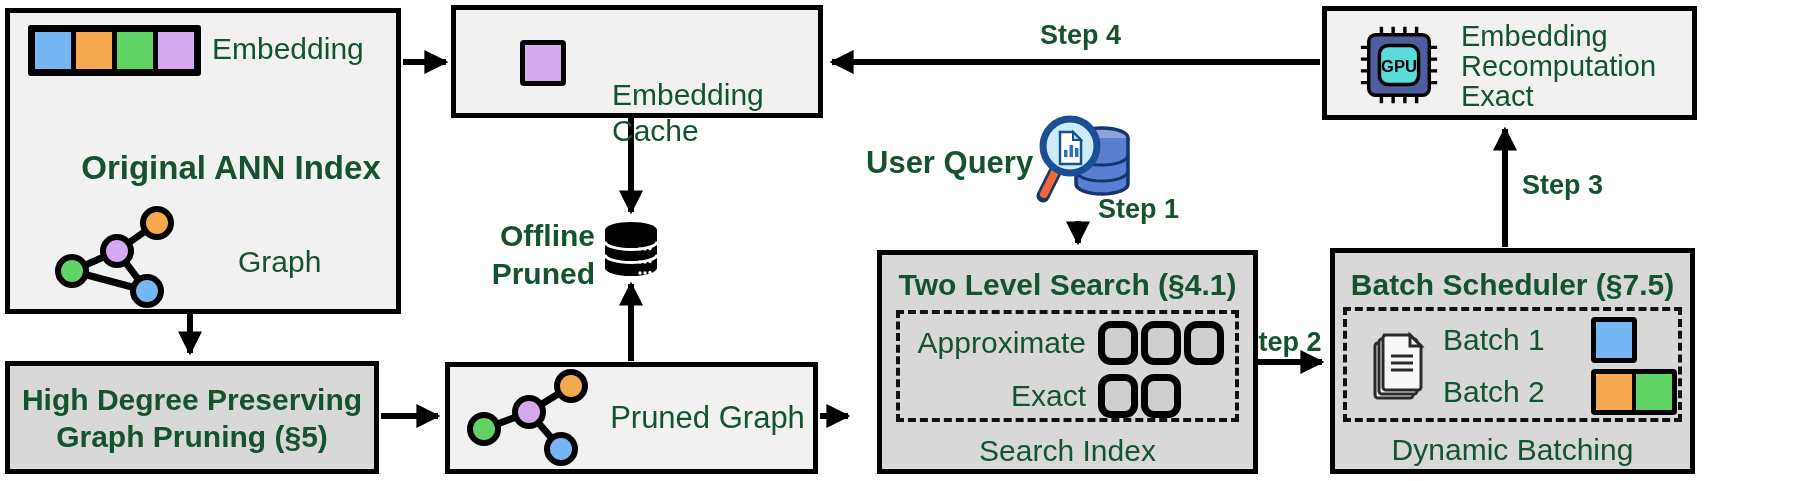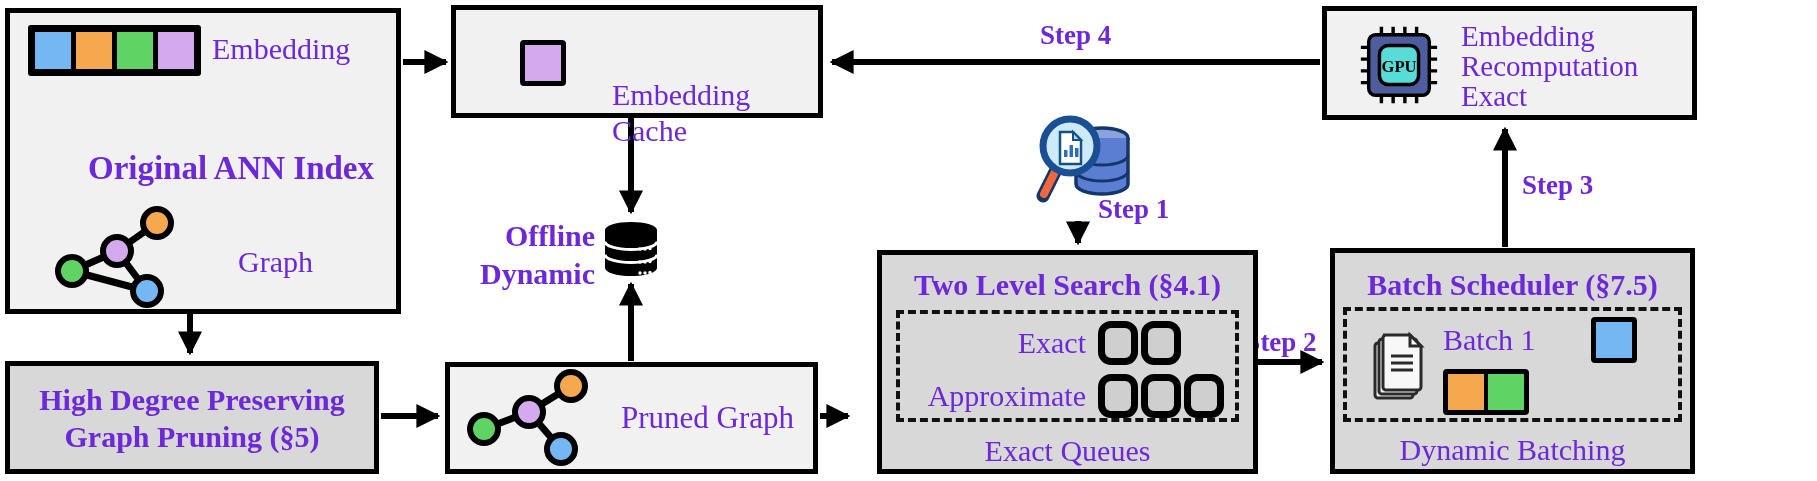--- a/index.html
+++ b/index.html
@@ -1,17 +1,17 @@
 <!DOCTYPE html>
 <html><head>
 <meta charset="utf-8">
 <style>
   html,body{margin:0;padding:0;background:#fff;}
   #stage{position:relative;width:1817px;height:481px;background:#fff;overflow:hidden;
-         font-family:Liberation Serif, serif;color:#6d28d9;}
+         font-family:Liberation Sans, sans-serif;color:#14532d;}
   .abs{position:absolute;}
   .box{position:absolute;box-sizing:border-box;border:5px solid #000;}
   .light{background:#f1f1f1;}
   .dark{background:#d8d8d8;}
   .lbl{font-size:30px;line-height:34px;}
   .bold{font-weight:bold;}
   .center{text-align:center;}
   .step{font-size:27px;font-weight:bold;white-space:nowrap;}
   svg{display:block;}
   
@@ -93,38 +93,39 @@
         <path d="M27,6 v9 M39,6 v9 M51,6 v9 M63,6 v9 M27,75 v9 M39,75 v9 M51,75 v9 M63,75 v9
                  M6,27 h9 M6,39 h9 M6,51 h9 M6,63 h9 M75,27 h9 M75,39 h9 M75,51 h9 M75,63 h9" fill="none"></path>
         <rect x="14" y="14" width="62" height="62" rx="7" fill="#4d5d9e"></rect>
         <rect x="25" y="25" width="40" height="40" rx="9" fill="#57dcd8"></rect>
       </g>
       <text x="45" y="52" text-anchor="middle" font-size="17" font-weight="bold" fill="#000">GPU</text>
     </svg>
     <div class="abs lbl" style="left:134px;top:10px;width:230px;line-height:30px;font-size:29px;">Embedding Recomputation Exact</div>
   </div>
 
-  <div class="abs lbl bold" style="left:455px;top:217px;width:140px;text-align:right;line-height:38px;">Offline Dynamic</div>
+  <div class="abs lbl bold" style="left:455px;top:217px;width:140px;text-align:right;line-height:38px;">Offline Pruned</div>
   <svg class="abs" style="left:603px;top:221px;" width="56" height="58" viewBox="0 0 56 58">
     <path d="M2,9 v38 a26,8 0 0 0 52,0 v-38" fill="#000"></path>
     <ellipse cx="28" cy="9" rx="26" ry="8" fill="#000"></ellipse>
     <path d="M2,20.5 a26,8 0 0 0 52,0 M2,33.5 a26,8 0 0 0 52,0" stroke="#fff" stroke-width="3" fill="none"></path>
     <g fill="#fff">
       <circle cx="37" cy="28" r="1.7"></circle>
         <circle cx="42" cy="28" r="1.7"></circle>
         <circle cx="47" cy="27.5" r="1.7"></circle>
       <circle cx="37" cy="41" r="1.7"></circle>
         <circle cx="42" cy="41" r="1.7"></circle>
         <circle cx="47" cy="40.5" r="1.7"></circle>
       <circle cx="37" cy="52" r="1.7"></circle>
         <circle cx="42" cy="52" r="1.7"></circle>
         <circle cx="47" cy="51.5" r="1.7"></circle>
     </g>
   </svg>
 
+  <div class="abs lbl bold" style="left:866px;top:146px;font-size:31px;white-space:nowrap;">User Query</div>
   <svg class="abs" style="left:1036px;top:112px;" width="106" height="106" viewBox="0 0 106 106">
     <ellipse cx="66" cy="26" rx="26" ry="10" fill="#8ba3dd" stroke="#14366b" stroke-width="3.5"></ellipse>
     <path d="M40,26 v46 a26,10 0 0 0 52,0 v-46" fill="#5b7ed2" stroke="#14366b" stroke-width="3.5"></path>
     <path d="M40,43 a26,10 0 0 0 52,0 M40,59 a26,10 0 0 0 52,0" stroke="#14366b" stroke-width="3" fill="none"></path>
     <line x1="20" y1="58" x2="7" y2="84" stroke="#14366b" stroke-width="13" stroke-linecap="round"></line>
     <line x1="20" y1="58" x2="8" y2="82" stroke="#f2683c" stroke-width="8" stroke-linecap="round"></line>
     <circle cx="34" cy="34" r="27" fill="#cdeaf9" stroke="#1b4f93" stroke-width="7"></circle>
     <path d="M24,20 h13 l8,8 v24 h-21 z" fill="#ffffff" stroke="#155089" stroke-width="2.5"></path>
     <path d="M37,20 l8,8 h-8 z" fill="#bcd7ee" stroke="#155089" stroke-width="2"></path>
     <g fill="#2f6fba">
@@ -157,55 +158,56 @@
           <circle cx="105" cy="80" r="14" fill="#74b7f2"></circle>
       </g>
     </svg>
     <div class="abs lbl center" style="left:150px;top:34px;width:215px;font-size:31px;">Pruned Graph</div>
   </div>
 
   <div class="box dark" style="left:857px;top:250px;width:381px;height:224px;margin-left:20px;">
     <div class="abs lbl bold center" style="left:0;top:13px;width:371px;">Two Level Search (§4.1)</div>
     <div class="dashed" style="left:14px;top:55px;width:343px;height:112px;">
       <div class="q-row">
+        <div class="q-label">Approximate</div>
+        <div class="q-slots">
+            <div class="slot"></div>
+            <div class="slot"></div>
+            <div class="slot"></div>
+          </div>
+      </div>
+      <div class="q-row">
         <div class="q-label">Exact</div>
         <div class="q-slots">
             <div class="slot"></div>
             <div class="slot"></div>
           </div>
       </div>
-      <div class="q-row">
-        <div class="q-label">Approximate</div>
-        <div class="q-slots">
-            <div class="slot"></div>
-            <div class="slot"></div>
-            <div class="slot"></div>
-          </div>
-      </div>
     </div>
-    <div class="abs lbl center" style="left:0;top:179px;width:371px;">Exact Queues</div>
+    <div class="abs lbl center" style="left:0;top:179px;width:371px;">Search Index</div>
   </div>
 
   <div class="box dark" style="left:1330px;top:248px;width:365px;height:226px;">
     <div class="abs lbl bold center" style="left:0;top:15px;width:355px;">Batch Scheduler (§7.5)</div>
     <div class="dashed" style="left:8px;top:54px;width:339px;height:115px;">
       <svg class="abs" style="left:22px;top:20px;" width="58" height="72" viewBox="0 0 58 72">
         <rect x="6" y="12" width="38" height="55" rx="3" fill="#ececec" stroke="#2a2a2a" stroke-width="3"></rect>
         <rect x="10" y="8" width="38" height="55" rx="3" fill="#f2f2f2" stroke="#2a2a2a" stroke-width="3"></rect>
         <path d="M14,4 h27 l11,11 v41 a3,3 0 0 1 -3,3 h-32 a3,3 0 0 1 -3,-3 v-49 a3,3 0 0 1 3,-3 z" fill="#f8f8f8" stroke="#2a2a2a" stroke-width="3"></path>
         <path d="M41,4 l11,11 h-11 z" fill="#f8f8f8" stroke="#2a2a2a" stroke-width="3"></path>
         <path d="M22,25 h22 M22,32 h22 M22,39 h22" stroke="#2a2a2a" stroke-width="3"></path>
       </svg>
       <div class="b-row" style="left:96px;top:6px;">
         <div class="b-label">Batch 1</div>
         <div class="sq-wrap">
             <div class="cell" style="background: rgb(116, 183, 242);"></div>
           </div>
       </div>
       <div class="b-row" style="left:96px;top:58px;">
+        <div class="b-label">Batch 2</div>
         <div class="sq-wrap">
             <div class="cell" style="background: rgb(246, 168, 78);"></div>
             <div class="cell" style="background: rgb(95, 211, 100);"></div>
           </div>
       </div>
     </div>
     <div class="abs lbl center" style="left:0;top:180px;width:355px;">Dynamic Batching</div>
   </div>
 
 </div>

